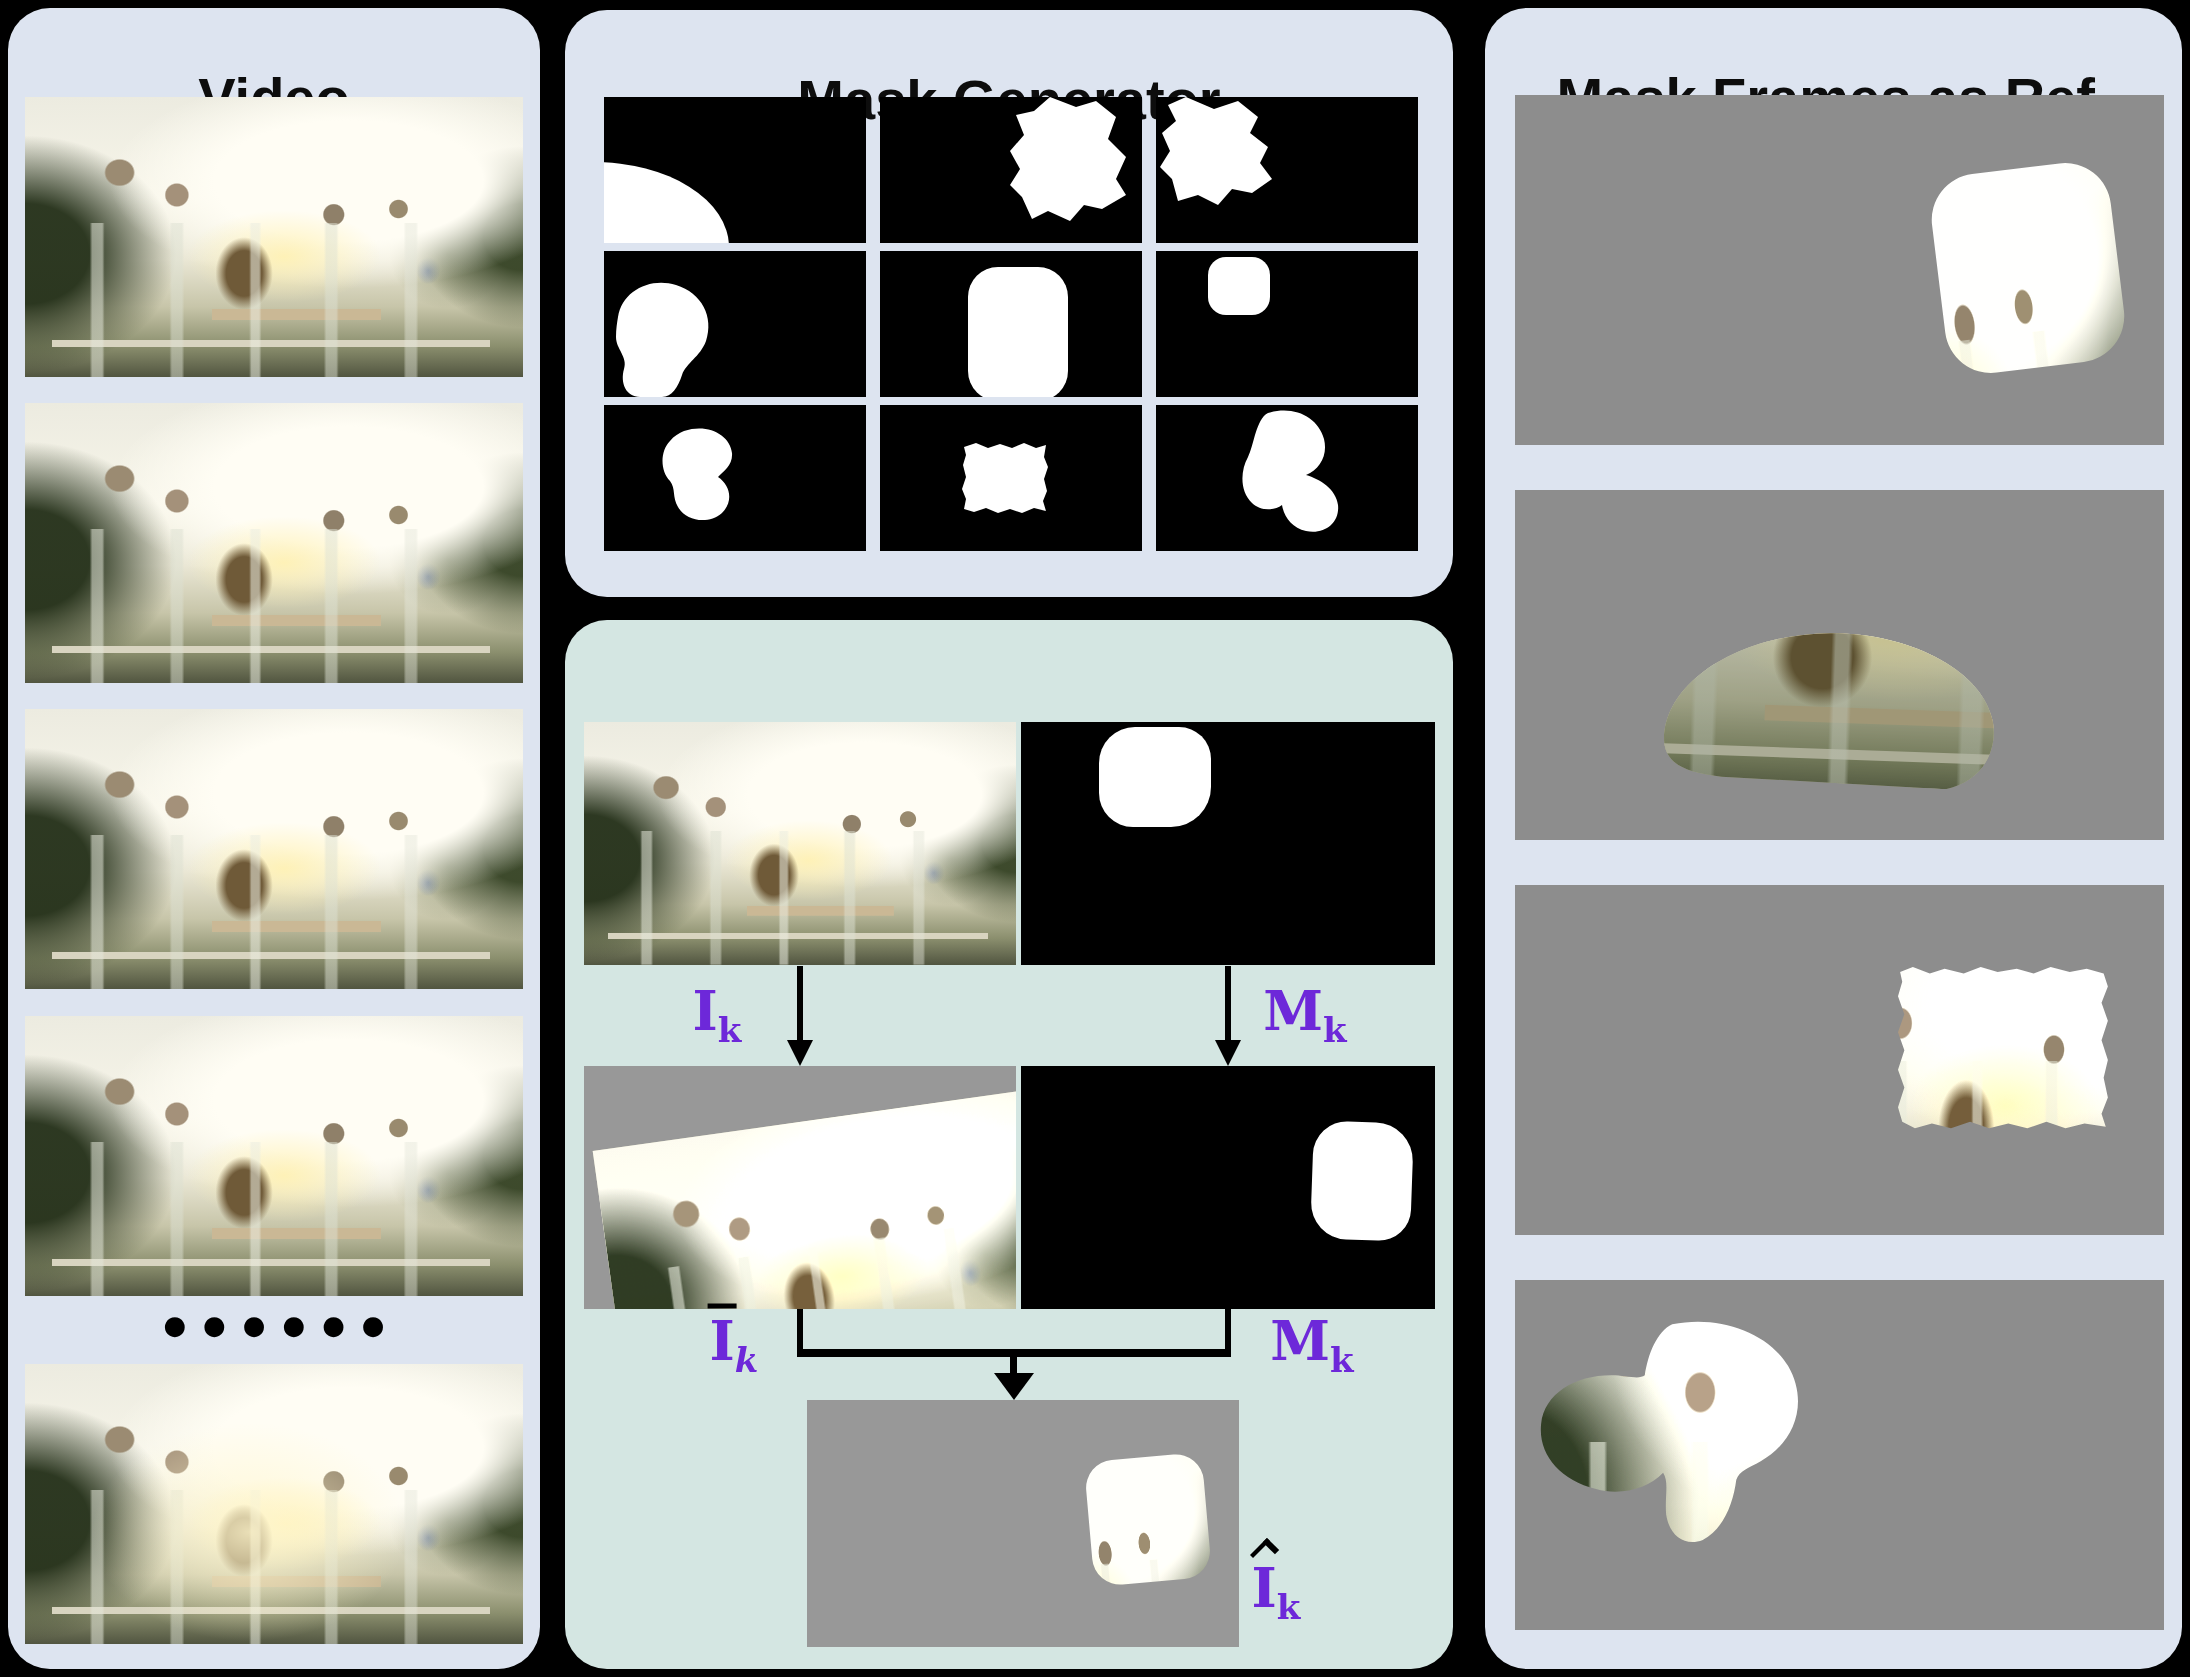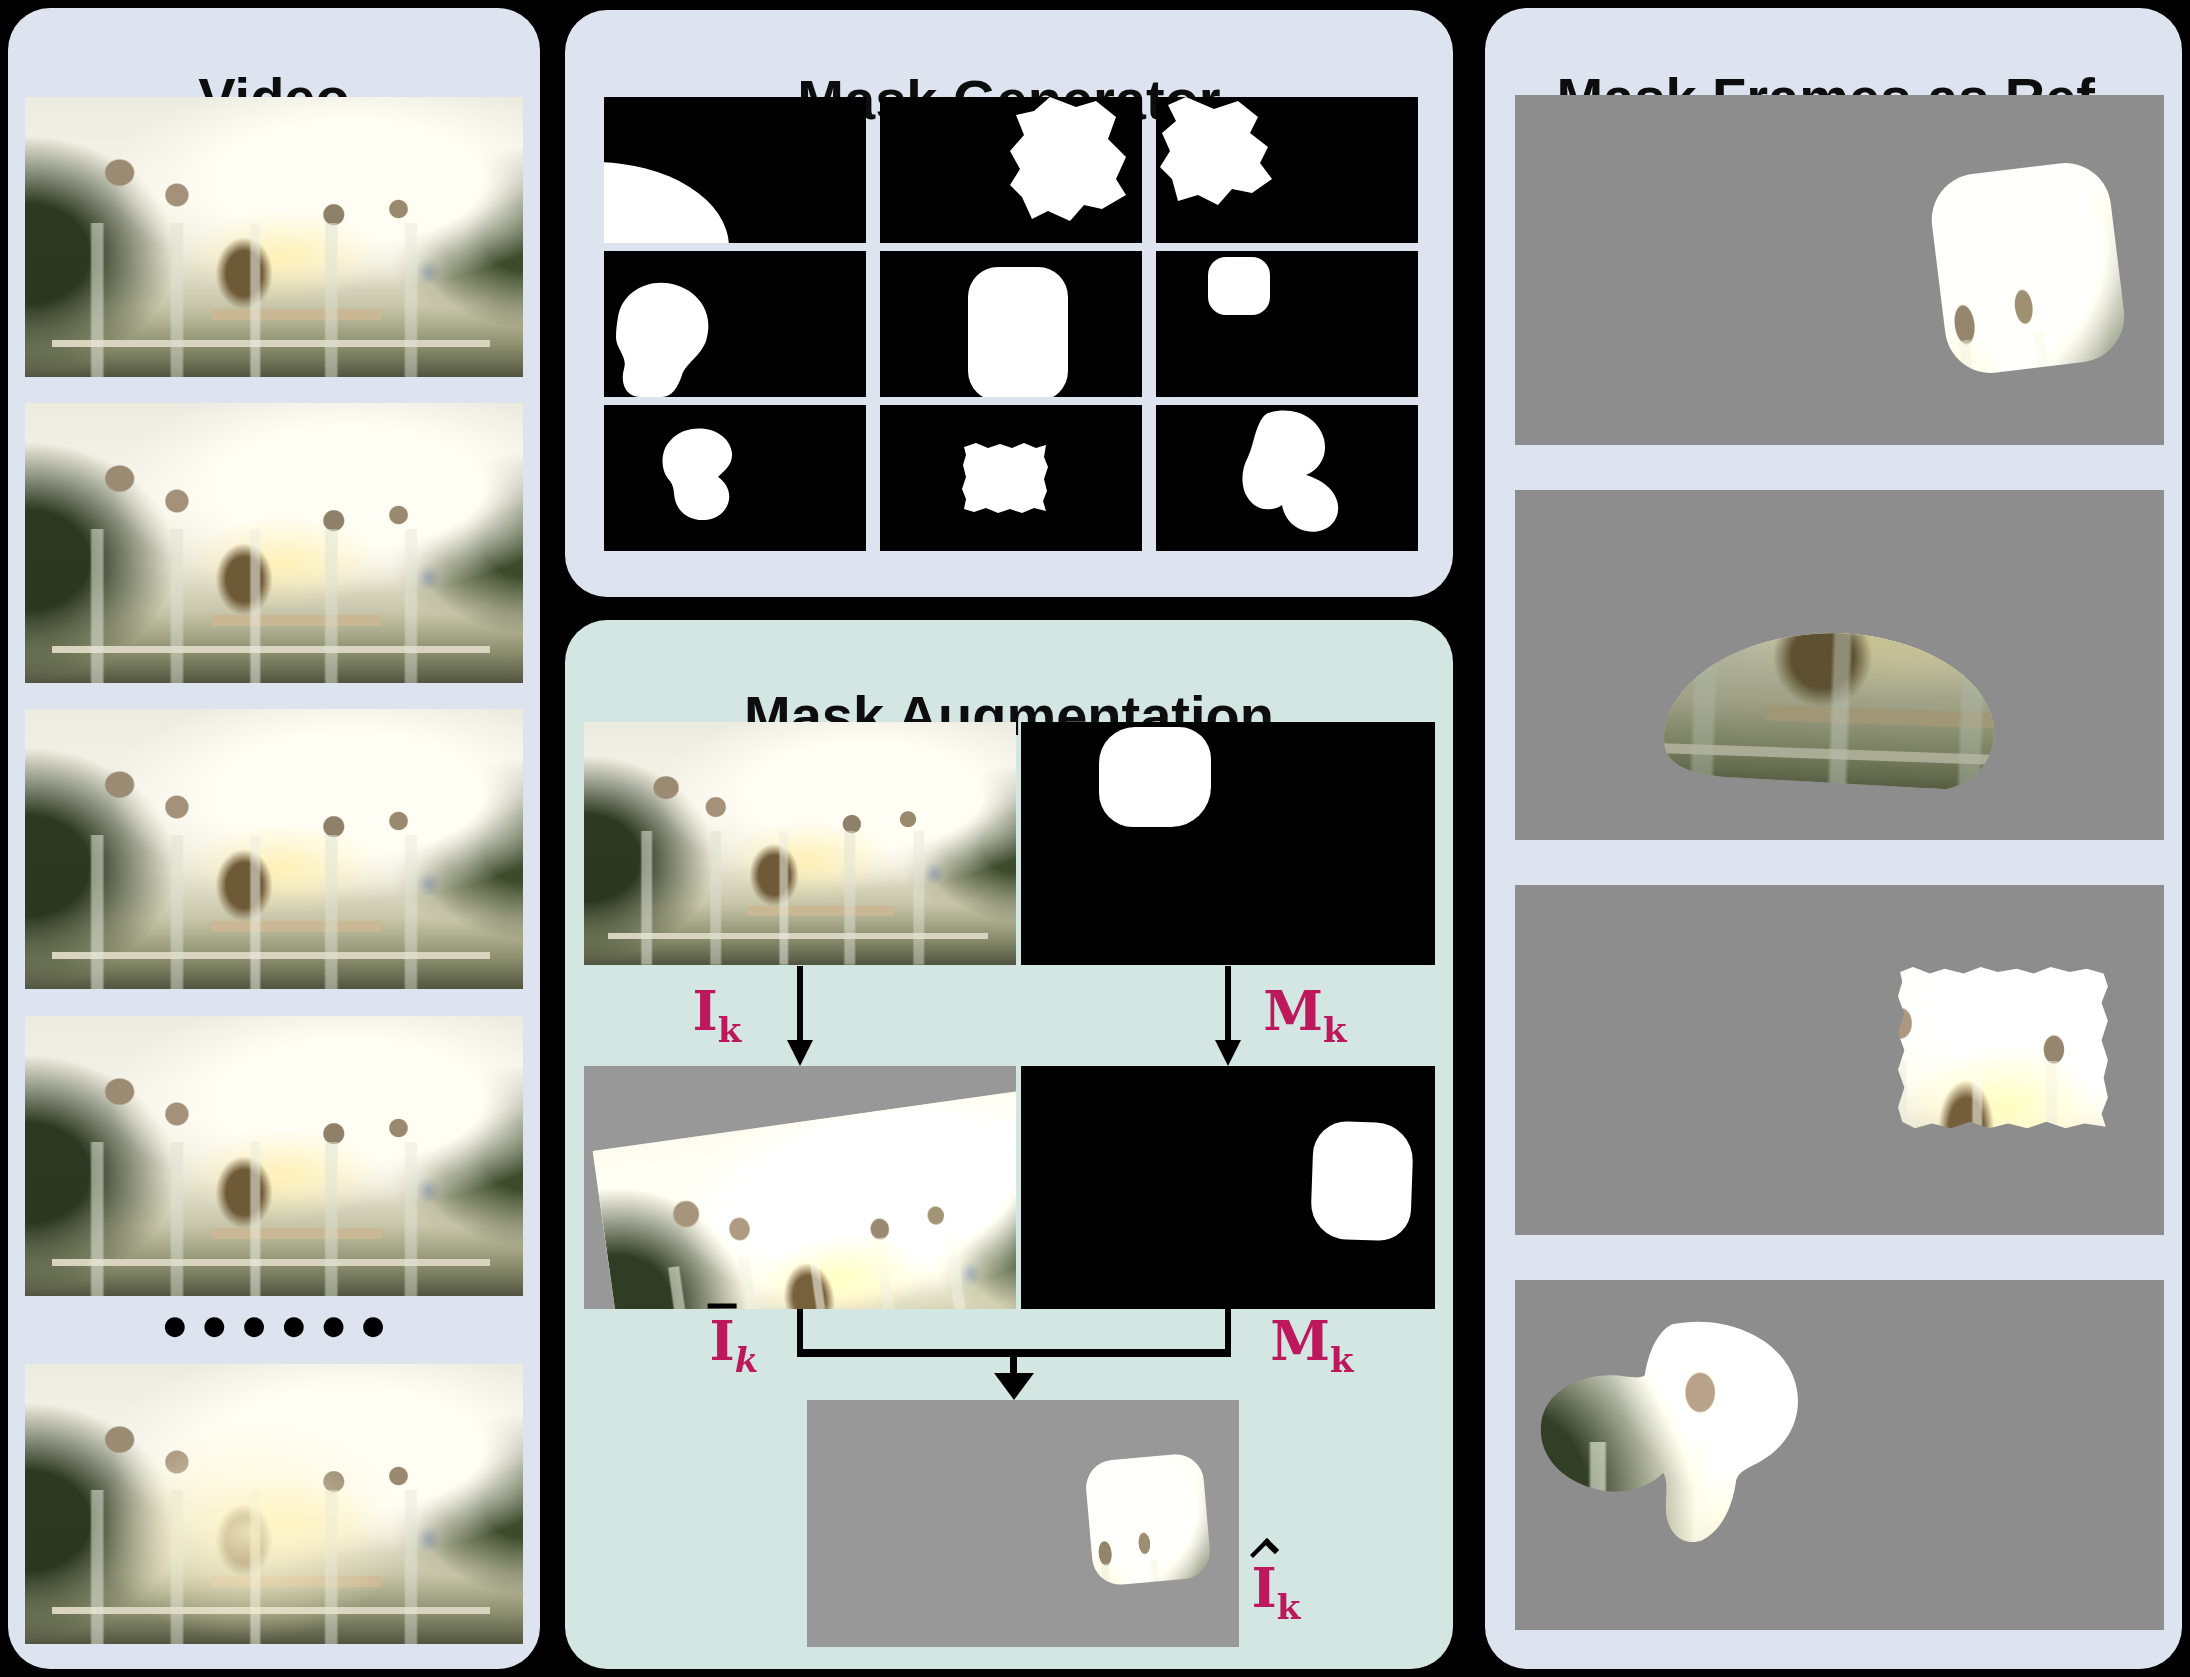--- a/index.html
+++ b/index.html
@@ -51,21 +51,21 @@
   .btile{position:absolute;width:414px;height:243px;background:#000;overflow:hidden;}
   .sq{position:absolute;background:#fff;}
   .graybg{background:#989898;}
   .rot-scene{left:6%;top:22%;width:102%;height:115%;transform:rotate(-8deg);filter:brightness(1.07);}
   .varrow{position:absolute;width:6px;background:#000;}
   .varrow::after{content:"";position:absolute;left:50%;bottom:-26px;transform:translateX(-50%);
      border:13px solid transparent;border-bottom:0;border-top:26px solid #000;}
   .varrow.big::after{border-left-width:20px;border-right-width:20px;border-top-width:27px;bottom:-27px;}
   .eline{position:absolute;background:#000;}
   .mlab{position:absolute;transform:translate(-50%,-50%);font-family:"DejaVu Serif",serif;
-        font-weight:700;font-size:54px;color:#be185d;white-space:nowrap;line-height:1;}
+        font-weight:700;font-size:54px;color:#6d28d9;white-space:nowrap;line-height:1;}
   .msub{font-size:34px;vertical-align:-12px;}
   .msub.it{font-style:italic;}
   .acc{position:relative;display:inline-block;}
   .acc.bar::before{content:"";position:absolute;left:-2px;right:-2px;top:-10px;height:5px;background:#000;}
   .acc.hat::before{content:"";position:absolute;left:50%;top:-20px;width:18px;height:18px;
         border-top:6px solid #000;border-right:6px solid #000;
         transform:translateX(-50%) rotate(-45deg) scale(1,.72);}
   .crop{position:absolute;overflow:hidden;}
   
   .rframe{position:absolute;left:30px;width:649px;height:350px;background:#8d8d8d;overflow:hidden;}
@@ -152,21 +152,20 @@
         </svg>
     </div>
     <div class="mtile" style="left:591px;top:395px">
       <svg viewBox="0 0 262 146" preserveAspectRatio="none">
           <path fill="#fff" d="M112,8 C138,0 162,12 168,34 C172,50 164,64 150,70 C164,74 180,84 182,100 C184,118 168,130 150,126 C136,123 128,112 126,100 C118,106 104,106 96,98 C84,87 84,66 92,52 C98,40 100,14 112,8 Z"></path>
         </svg>
     </div>
   </section>
 
   <section class="panel mint" style="left:565px;top:620px;width:888px;height:1049px;">
-    <h2 class="ptitle" style="top:18px">Mask Augmentation</h2>
 
     <div class="atile" style="left:19px;top:102px">
       <div class="scene fill"></div>
     </div>
     <div class="btile" style="left:456px;top:102px">
       <div class="sq" style="left:78px;top:5px;width:112px;height:100px;border-radius:36px 32px 40px 34px;"></div>
     </div>
 
     <div class="varrow" style="left:232px;top:346px;height:74px"></div>
     <div class="mlab" style="left:152px;top:395px"><span class="acc">I</span><span class="msub">k</span></div>

